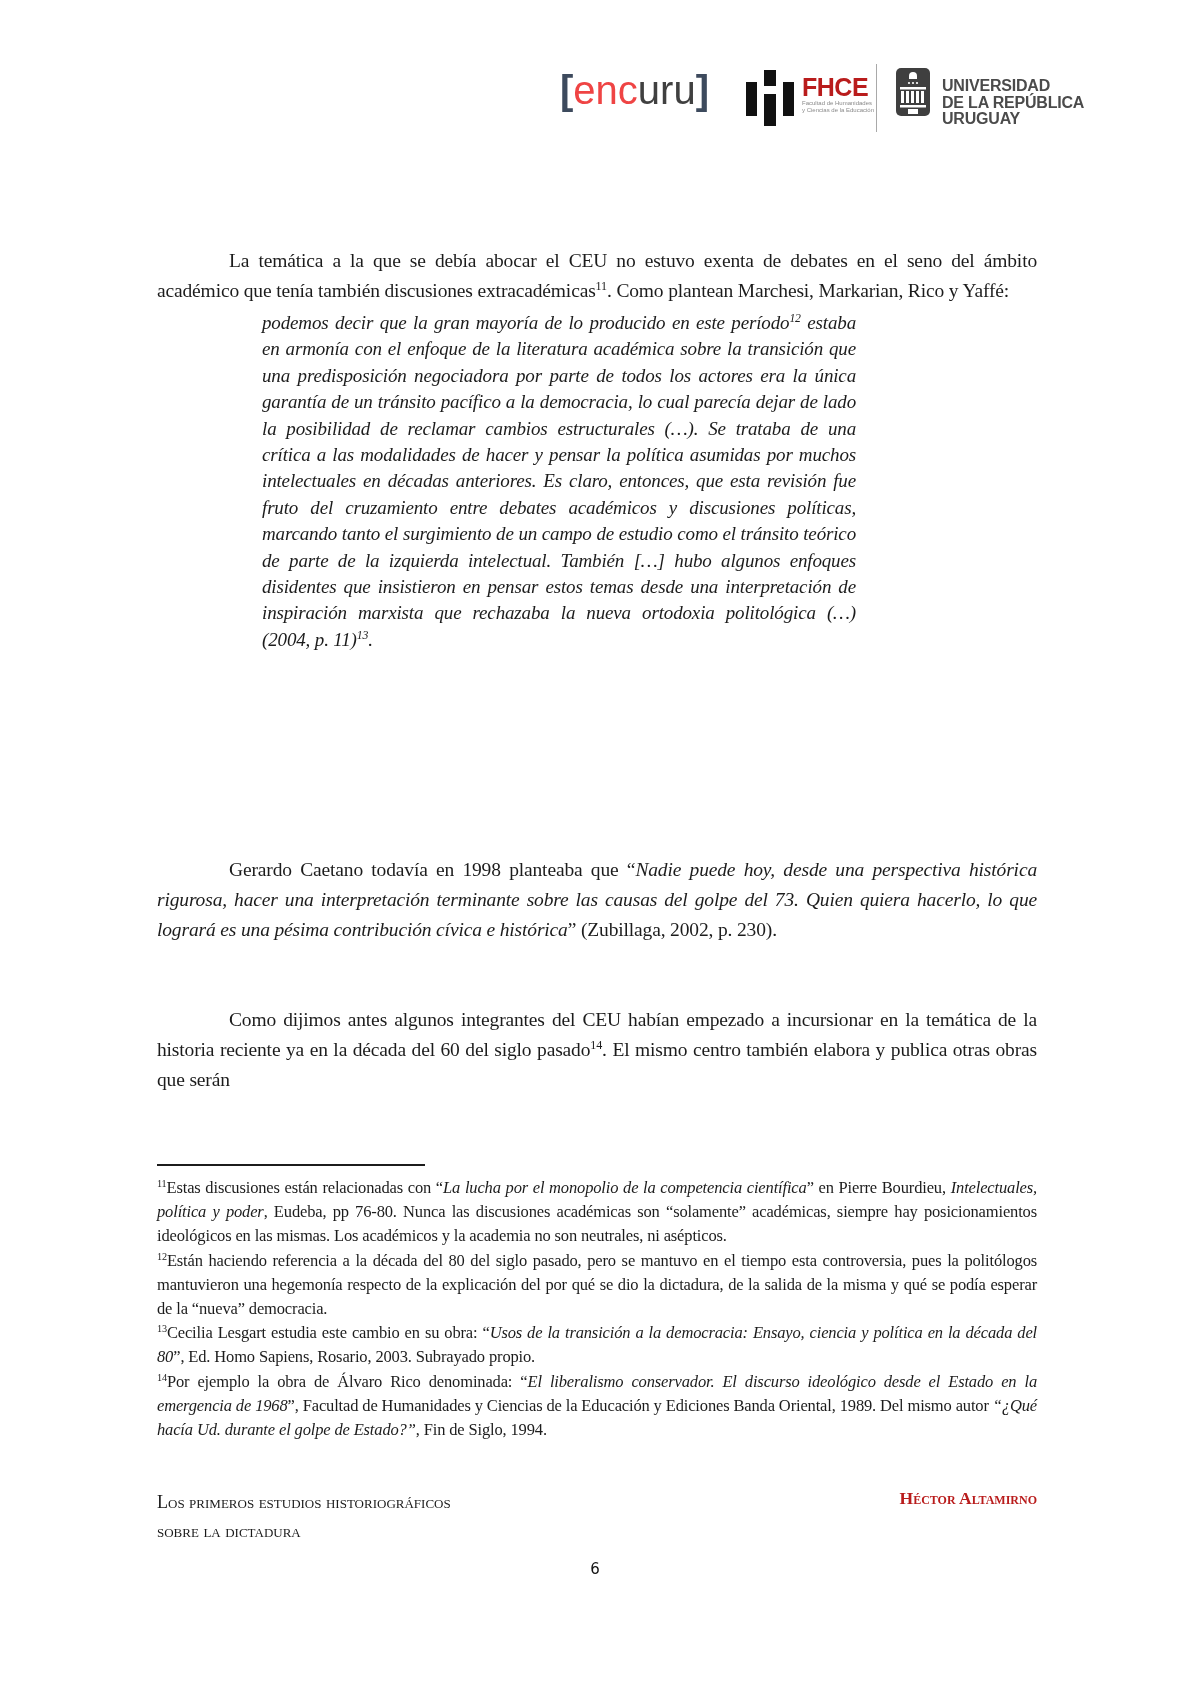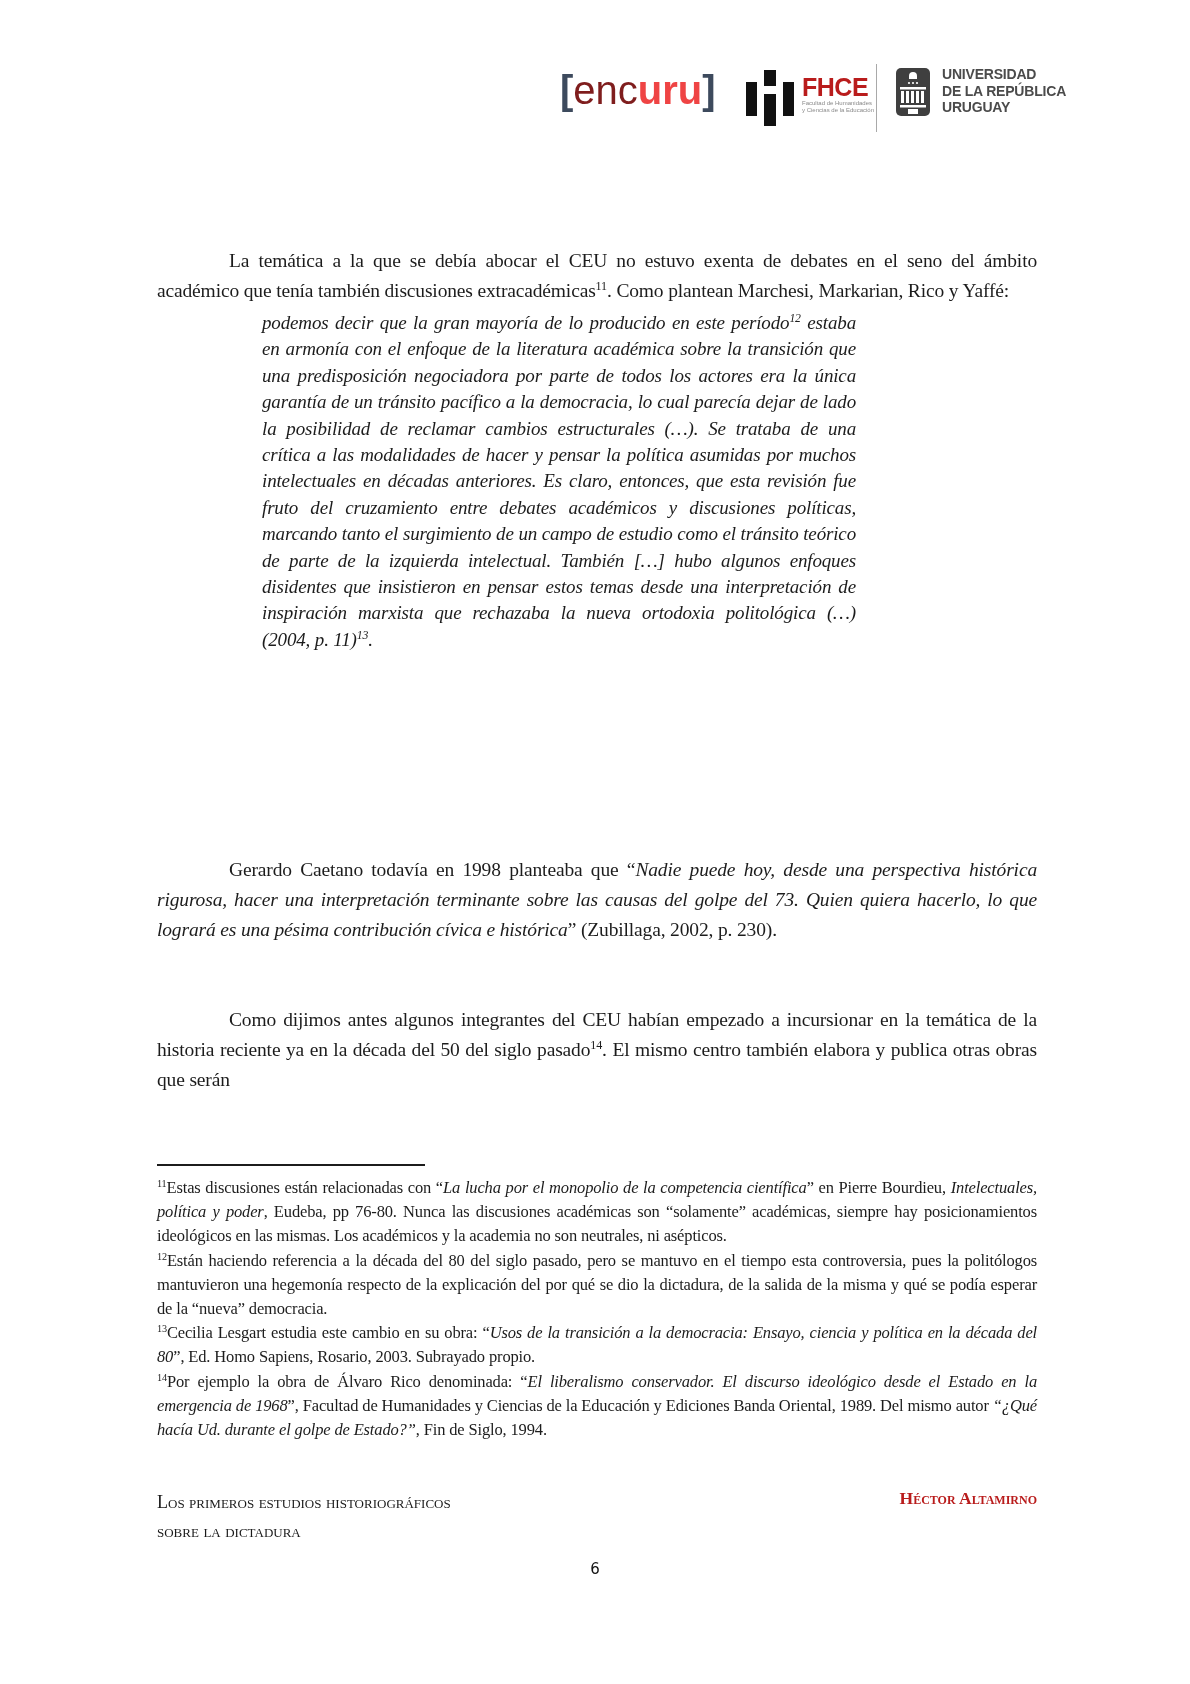--- a/index.html
+++ b/index.html
@@ -19,33 +19,33 @@
     font-weight:bold;font-size:17px;line-height:22px;
     letter-spacing:-0.2px;color:#151515;
   }
   .logo-row{position:absolute;left:560px;top:62px;height:80px;}
   .encuru{
     position:absolute;left:0;top:4px;
     font-family:"Liberation Sans", sans-serif;
     font-size:40px;line-height:48px;white-space:nowrap;
   }
   .encuru .bracket{color:#3d4a5d;font-weight:bold;}
-  .encuru .enc{color:#7f1d1d;}
-  .encuru .uru{color:#ef4444;font-weight:bold;}
+  .encuru .enc{color:#ef4444;}
+  .encuru .uru{color:#404040;font-weight:normal;}
   .fhce-icon{position:absolute;left:186px;top:8px;width:48px;height:56px;}
   .fhce-icon .bar{position:absolute;background:#111;}
   .fhce-text{position:absolute;left:242px;top:12px;font-family:"Liberation Sans", sans-serif;}
   .fhce-text .fhce-name{font-size:25px;font-weight:bold;color:#b91c1c;line-height:26px;letter-spacing:-0.5px;}
   .fhce-text .fhce-sub{font-size:6px;line-height:7px;color:#8a8a8a;white-space:nowrap;}
   .logo-divider{position:absolute;left:316px;top:2px;width:1px;height:68px;background:#a9a9a9;}
   .udelar-shield{position:absolute;left:336px;top:6px;}
   .udelar-text{
-    position:absolute;left:382px;top:4px;
+    position:absolute;left:382px;top:16px;
     font-family:"Liberation Sans", sans-serif;
-    font-size:14px;font-weight:bold;line-height:16.5px;
+    font-size:16px;font-weight:bold;line-height:16.5px;
     color:#4b4b4b;letter-spacing:-0.2px;white-space:nowrap;
   }
   
   .bodytext{
     position:absolute;left:157px;width:880px;
     font-size:19.5px;line-height:30px;
     text-align:justify;letter-spacing:-0.15px;margin-top:43px;
   }
   .indent{text-indent:72px;}
   .p1{top:203px;}
@@ -129,21 +129,21 @@
       <div>URUGUAY</div>
     </div>
   </div>
 
   <p class="bodytext indent p1"><span>La temática a la que se debía abocar el CEU no estuvo exenta de debates en el seno del ámbito académico que tenía también discusiones extracadémicas</span><span class="sup">11</span><span>. Como plantean Marchesi, Markarian, Rico y Yaffé:</span></p>
 
   <div class="quote"><span>podemos decir que la gran mayoría de lo producido en este período</span><span class="sup">12</span><span> estaba en armonía con el enfoque de la literatura académica sobre la transición que una predisposición negociadora por parte de todos los actores era la única garantía de un tránsito pacífico a la democracia, lo cual parecía dejar de lado la posibilidad de reclamar cambios estructurales (…). Se trataba de una crítica a las modalidades de hacer y pensar la política asumidas por muchos intelectuales en décadas anteriores. Es claro, entonces, que esta revisión fue fruto del cruzamiento entre debates académicos y discusiones políticas, marcando tanto el surgimiento de un campo de estudio como el tránsito teórico de parte de la izquierda intelectual. También […] hubo algunos enfoques disidentes que insistieron en pensar estos temas desde una interpretación de inspiración marxista que rechazaba la nueva ortodoxia politológica (…) (2004, p. 11)</span><span class="sup">13</span><span>.</span></div>
 
   <p class="bodytext indent p2"><span>Gerardo Caetano todavía en 1998 planteaba que “</span><span class="it">Nadie puede hoy, desde una perspectiva histórica rigurosa, hacer una interpretación terminante sobre las causas del golpe del 73. Quien quiera hacerlo, lo que logrará es una pésima contribución cívica e histórica</span><span>” (Zubillaga, 2002, p. 230).</span></p>
 
-  <p class="bodytext indent p3"><span>Como dijimos antes algunos integrantes del CEU habían empezado a incursionar en la temática de la historia reciente ya en la década del 50 del siglo pasado</span><span class="sup">14</span><span>. El mismo centro también elabora y publica otras obras que serán</span></p>
+  <p class="bodytext indent p3"><span>Como dijimos antes algunos integrantes del CEU habían empezado a incursionar en la temática de la historia reciente ya en la década del 60 del siglo pasado</span><span class="sup">14</span><span>. El mismo centro también elabora y publica otras obras que serán</span></p>
 
   <div class="fn-sep"></div>
   <div class="footnotes">
     <div><span class="sup">11</span><span>Estas discusiones están relacionadas con “</span><span class="it">La lucha por el monopolio de la competencia científica</span><span>” en Pierre Bourdieu, </span><span class="it">Intelectuales, política y poder</span><span>, Eudeba, pp 76-80. Nunca las discusiones académicas son “solamente” académicas, siempre hay posicionamientos ideológicos en las mismas. Los académicos y la academia no son neutrales, ni asépticos.</span></div>
     <div><span class="sup">12</span><span>Están haciendo referencia a la década del 80 del siglo pasado, pero se mantuvo en el tiempo esta controversia, pues la politólogos mantuvieron una hegemonía respecto de la explicación del por qué se dio la dictadura, de la salida de la misma y qué se podía esperar de la “nueva” democracia.</span></div>
     <div><span class="sup">13</span><span>Cecilia Lesgart estudia este cambio en su obra: “</span><span class="it">Usos de la transición a la democracia: Ensayo, ciencia y política en la década del 80</span><span>”, Ed. Homo Sapiens, Rosario, 2003. Subrayado propio.</span></div>
     <div><span class="sup">14</span><span>Por ejemplo la obra de Álvaro Rico denominada: “</span><span class="it">El liberalismo conservador. El discurso ideológico desde el Estado en la emergencia de 1968</span><span>”, Facultad de Humanidades y Ciencias de la Educación y Ediciones Banda Oriental, 1989. Del mismo autor </span><span class="it">“¿Qué hacía Ud. durante el golpe de Estado?”</span><span>, Fin de Siglo, 1994.</span></div>
   </div>
 
   <div class="footer-left">

